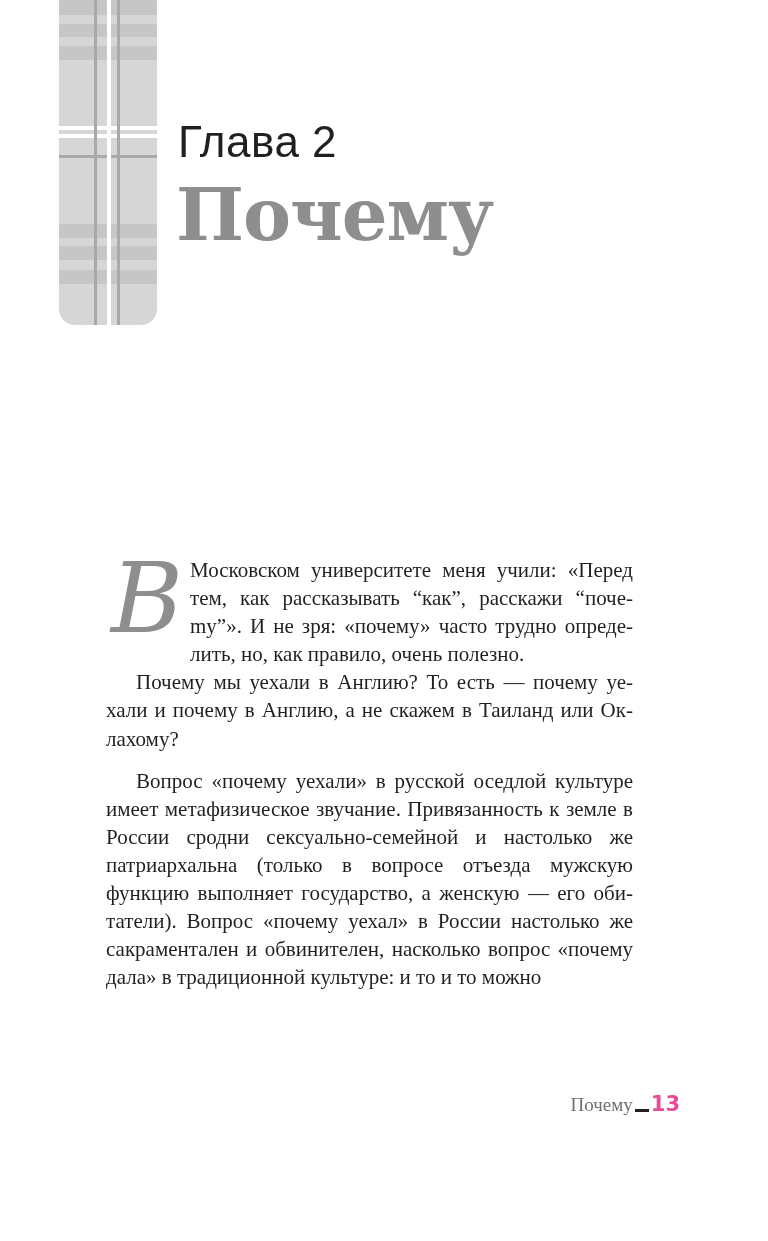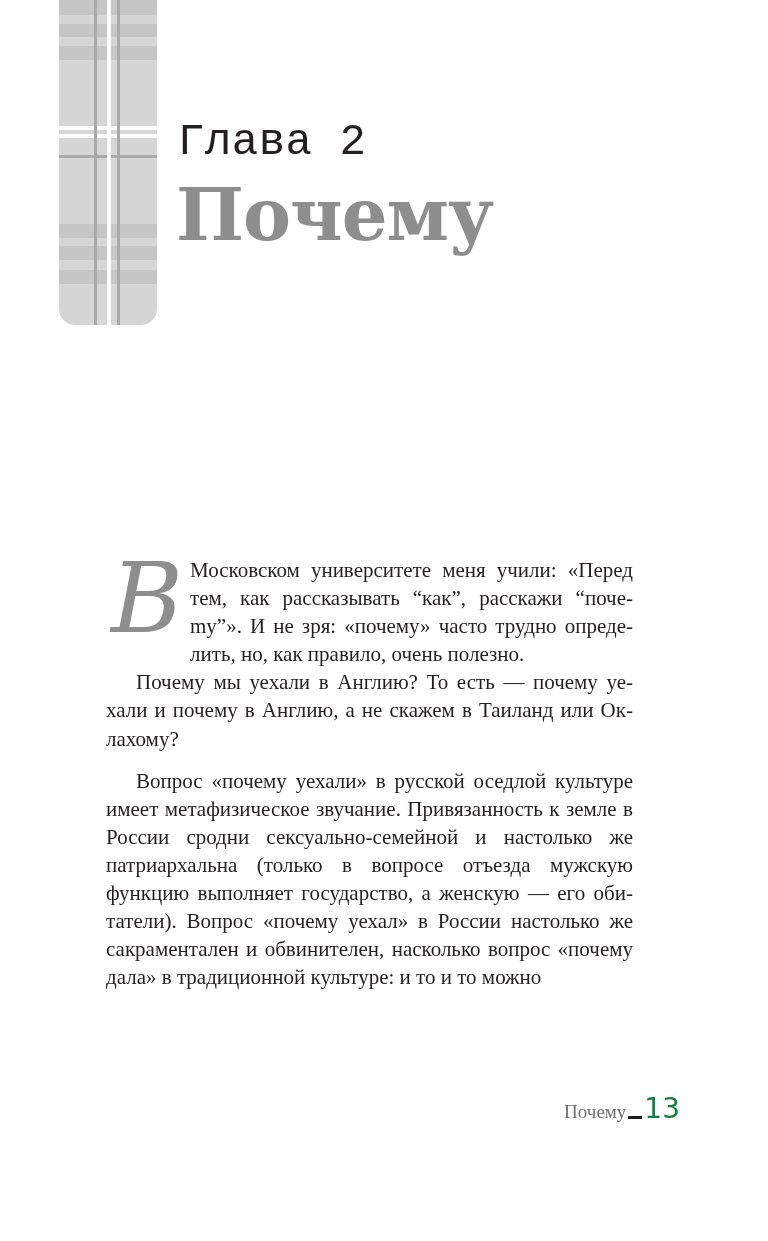--- a/index.html
+++ b/index.html
@@ -61,21 +61,21 @@
       height: 100%;
       width: 4px;
       background: #ffffff;
     }
 
     
     .chapter-label {
       position: absolute;
       left: 178px;
       top: 114px;
-      font-family: Liberation Mono, monospace;
+      font-family: Liberation Sans, sans-serif;
       font-size: 44px;
       line-height: 56px;
       color: #231f20;
       letter-spacing: 0.5px;
     }
     .chapter-title {
       position: absolute;
       left: 176px;
       top: 170px;
       font-family: "DejaVu Serif", "Liberation Serif", serif;
@@ -139,23 +139,23 @@
     .footer .underscore {
       display: inline-block;
       width: 14px;
       height: 3px;
       background: #231f20;
       margin: 0 2px 0 2px;
       transform: translateY(1px);
     }
     .footer .page-number {
       font-family: "DejaVu Sans", "Liberation Sans", sans-serif;
-      font-weight: normal;
-      font-size: 28px;
-      color: #15803d;
+      font-weight: bold;
+      font-size: 21px;
+      color: #ec4899;
     }
   </style>
 </head>
 <body>
 
 <div class="plaid">
 
   <div class="hband" style="top:0;height:15px;"></div>
   <div class="hband" style="top:24px;height:13px;"></div>
   <div class="hband" style="top:46px;height:14px;"></div>

